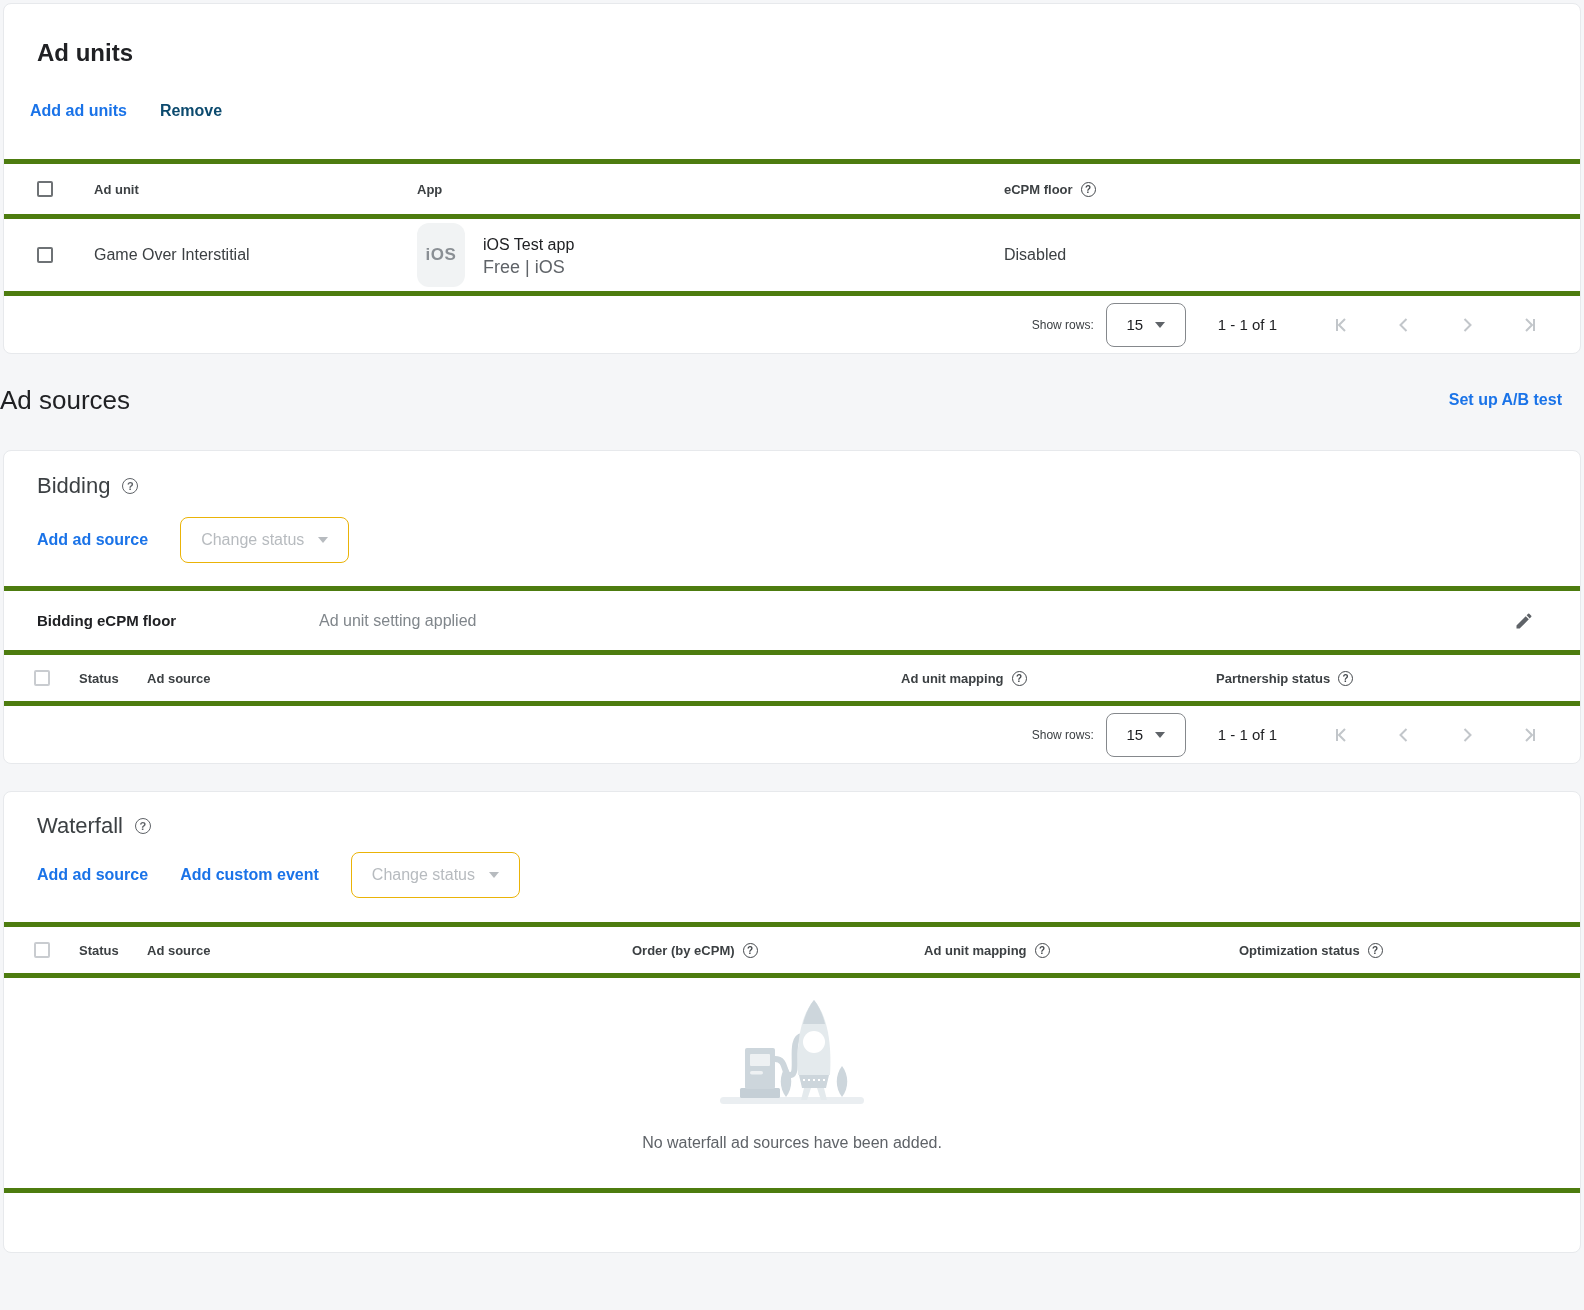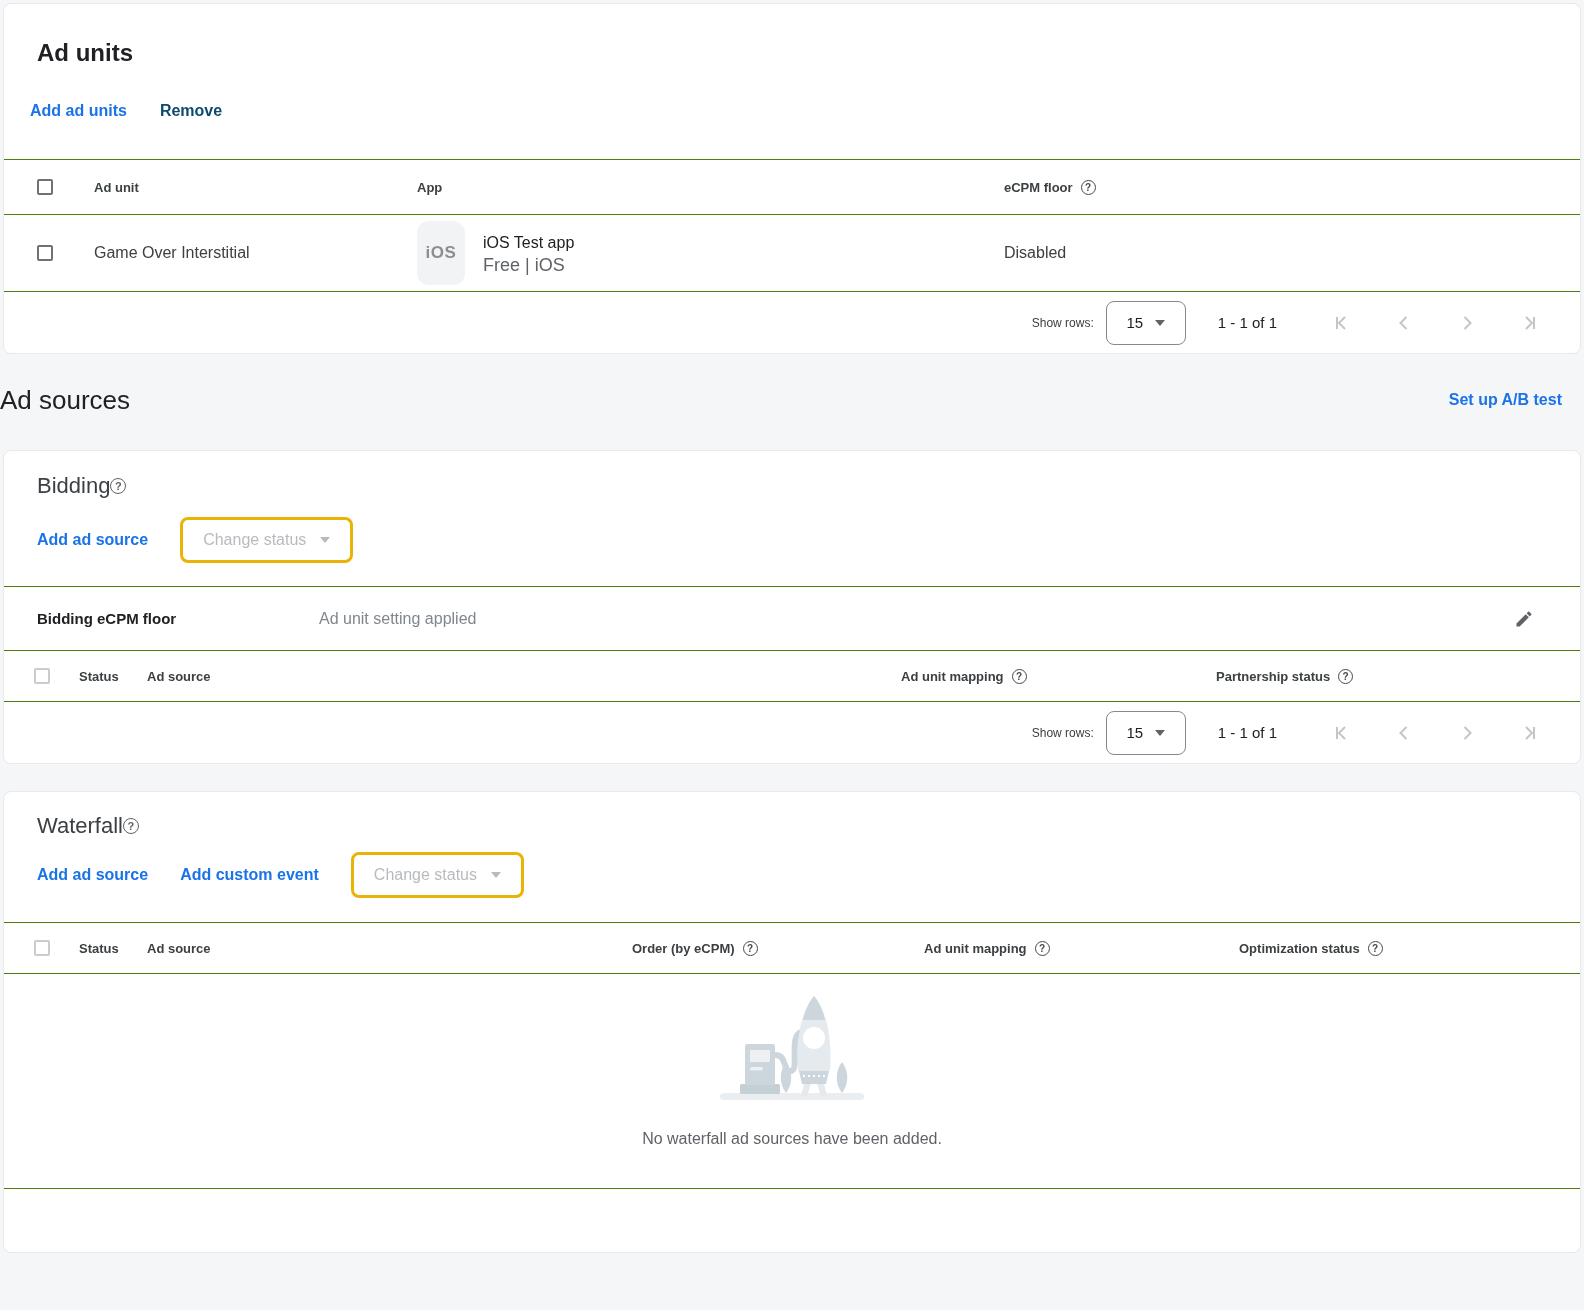--- a/index.html
+++ b/index.html
@@ -11,36 +11,36 @@
     color:#202124;
     overflow:hidden;
   }
   .card {
     background:#fff;
     border:1px solid #e7e9ec;
     border-radius:8px;
     margin:0 3px;
     overflow:hidden;
   }
-  .divider-top { border-top:1px solid #4d7c0f; }
+  .divider-top { border-top:5px solid #4d7c0f; }
 
   
   .blue-link { color:#1a73e8; font-size:16px; font-weight:600; cursor:pointer; text-decoration:none; }
   .disabled-link { color:#0c4a6e; font-size:16px; font-weight:600; }
   .cb { width:16px; height:16px; border:2px solid #6e7275; border-radius:2px; background:#fff; flex:0 0 auto; }
   .cb.light { border-color:#c9ccd0; }
   .help {
     width:16px; height:16px; border:1.5px solid #5f6368; border-radius:50%;
     display:inline-flex; align-items:center; justify-content:center;
     font-size:11px; font-weight:700; color:#5f6368; flex:0 0 auto;
   }
   .help.sm { width:15px; height:15px; font-size:10px; border-color:#45494d; color:#45494d; }
   .btn-outline-disabled {
     height:46px; padding:0 20px; background:#fff;
-    border:3px solid #eab308; border-radius:8px;
+    border:1px solid #eab308; border-radius:8px;
     color:#b7bbbf; font-size:16px;
     display:inline-flex; align-items:center; gap:14px;
   }
   .caret { width:0; height:0; border-left:5px solid transparent; border-right:5px solid transparent; border-top:6px solid #b7bbbf; }
   .caret.dark { border-top-color:#5f6368; }
 
   
   .pager-row { display:flex; align-items:center; justify-content:flex-end; padding-right:38px; }
   .pager { display:flex; align-items:center; }
   .pager .lbl { font-size:12px; color:#3c4043; margin-right:12px; }
@@ -69,21 +69,21 @@
   }
   .app-name { font-size:16px; color:#202124; line-height:21px; }
   .app-meta { font-size:18px; color:#5f6368; line-height:19px; margin-top:3px; }
   .au-footer { height:62px; }
 
   
   .section-head { display:flex; align-items:center; justify-content:space-between; margin:30px 22px 0 0; height:32px; }
   .section-head h2 { font-size:26px; font-weight:400; color:#202124; }
 
   
-  .panel-title { padding:21px 33px 0; display:flex; align-items:center; gap:0; font-size:22px; font-weight:400; color:#3c4043; line-height:28px; }
+  .panel-title { padding:21px 33px 0; display:flex; align-items:center; gap:12px; font-size:22px; font-weight:400; color:#3c4043; line-height:28px; }
   .panel-toolbar { display:flex; align-items:center; gap:32px; margin:17px 0 23px 33px; height:46px; }
 
   .floor-row { display:flex; align-items:center; height:64px; padding:0 46px 0 33px; }
   .floor-label { font-size:15px; font-weight:700; color:#202124; width:282px; }
   .floor-value { font-size:16px; color:#80868b; }
   .pencil { margin-left:auto; cursor:pointer; display:flex; }
 
   .bid-grid { display:grid; grid-template-columns:75px 68px 754px 315px 1fr; align-items:center; }
   .wf-grid  { display:grid; grid-template-columns:75px 68px 485px 292px 315px 1fr; align-items:center; }
   .t-head { height:51px; font-size:13px; font-weight:700; color:#3c4043; }

